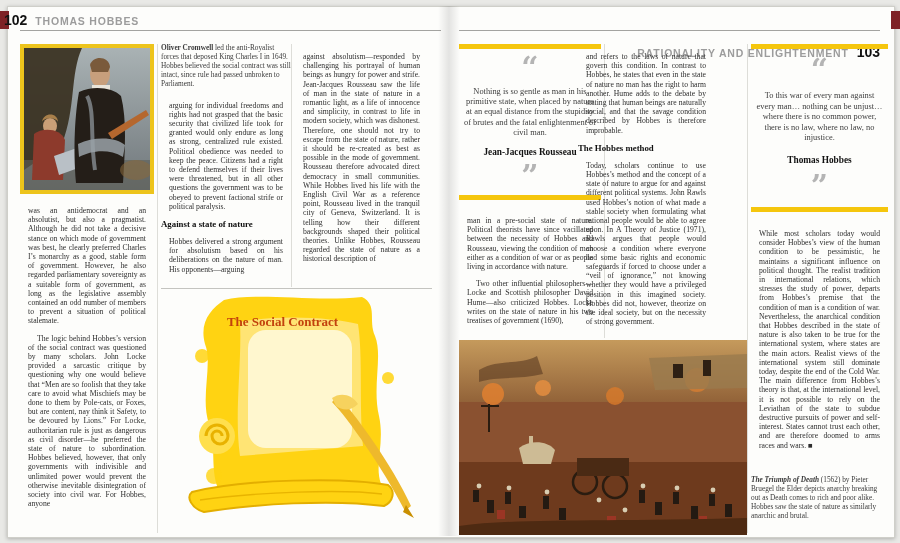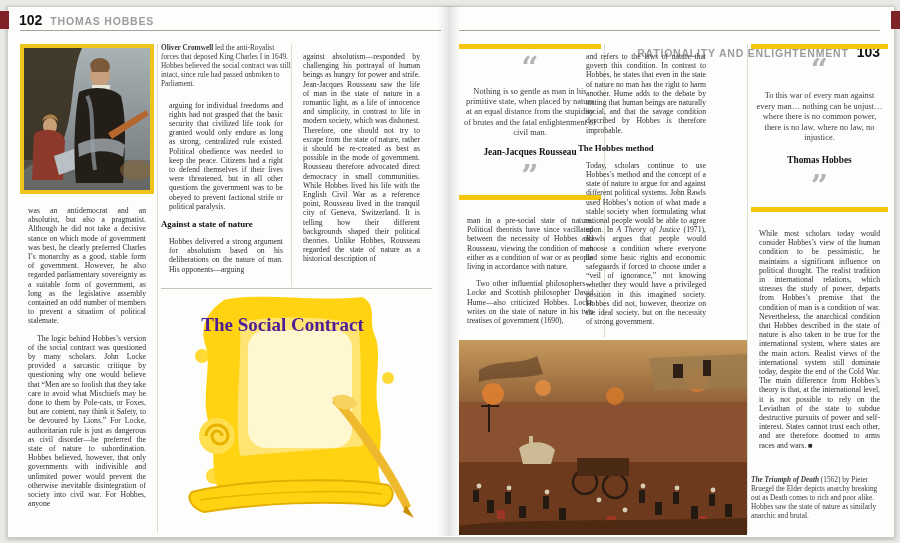--- a/index.html
+++ b/index.html
@@ -24,44 +24,44 @@
   .caption{font-size:7.3px;line-height:8.9px;color:#3a3a3a;text-align:left;}
   .caption .lead{font-weight:bold;}
   .caption.mb{margin-bottom:12px;}
   .caption .lead.ital{font-style:italic;}
   
   .portrait{position:absolute;left:20px;top:44px;width:134px;height:150px;border:4px solid #edc41c;box-sizing:border-box;background:#888;}
   .portrait svg{display:block;width:100%;height:100%;}
   
   .scrollbox{position:absolute;left:162px;top:294px;width:271px;height:240px;}
   .scrollbox svg{position:absolute;left:0;top:0;width:100%;height:100%;}
-  .scroll-title{position:absolute;left:0;right:30px;top:20px;text-align:center;font-size:19px;font-weight:bold;color:#4c1d95;}
+  .scroll-title{position:absolute;left:0;right:30px;top:20px;text-align:center;font-size:13px;font-weight:bold;color:#c2410c;}
   .scroll-text{position:absolute;left:50px;right:80px;top:48px;text-align:center;font-size:10.3px;line-height:14px;color:#6b6352;}
   .rule-above-scroll{position:absolute;height:1px;background:#c4c4c0;}
   
   .pq{position:absolute;display:flex;flex-direction:column;align-items:center;justify-content:space-between;box-sizing:border-box;}
   .pq .bar{width:100%;height:5px;background:#f5c60d;}
   .pq .q{font-family:"DejaVu Serif",serif;font-size:30px;line-height:22px;color:#b4b4b4;font-weight:bold;}
   .pq .q.close{align-self:center;}
   .pq .qt{font-size:8.4px;line-height:10.4px;color:#3c3c3c;text-align:center;padding:0 4px;}
   .pq .attr{font-size:9.3px;font-weight:bold;color:#111;text-align:center;margin-top:1px;}
   
   .painting{position:absolute;left:459px;top:340px;width:288px;height:195px;background:#6e3a1d;}
   .painting svg{display:block;width:100%;height:100%;}
-  .ital{font-style:italic;}
+  .ital{}
 </style>
 </head>
 <body>
 
 <div class="canvas">
   <div class="book"></div>
   <div class="tab left"></div>
   <div class="tab right"></div>
 
-  <div class="hdr" style="left:19px;justify-content:space-between;">
+  <div class="hdr" style="left:4px;justify-content:space-between;">
     <span class="num">102</span>
     <span class="ttl">THOMAS HOBBES</span>
   </div>
   <div class="hdr-rule" style="left:20px;width:421px;"></div>
 
   <div class="hdr right">
     <span class="ttl">RATIONALITY AND ENLIGHTENMENT</span>
     <span class="num">103</span>
   </div>
   <div class="hdr-rule" style="left:459px;width:421px;"></div>

